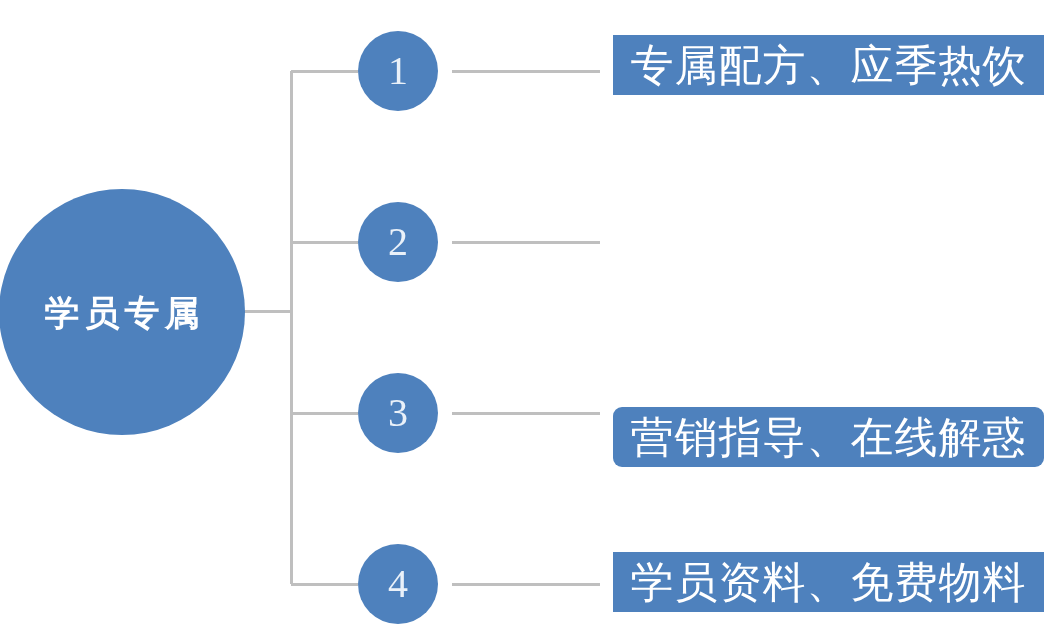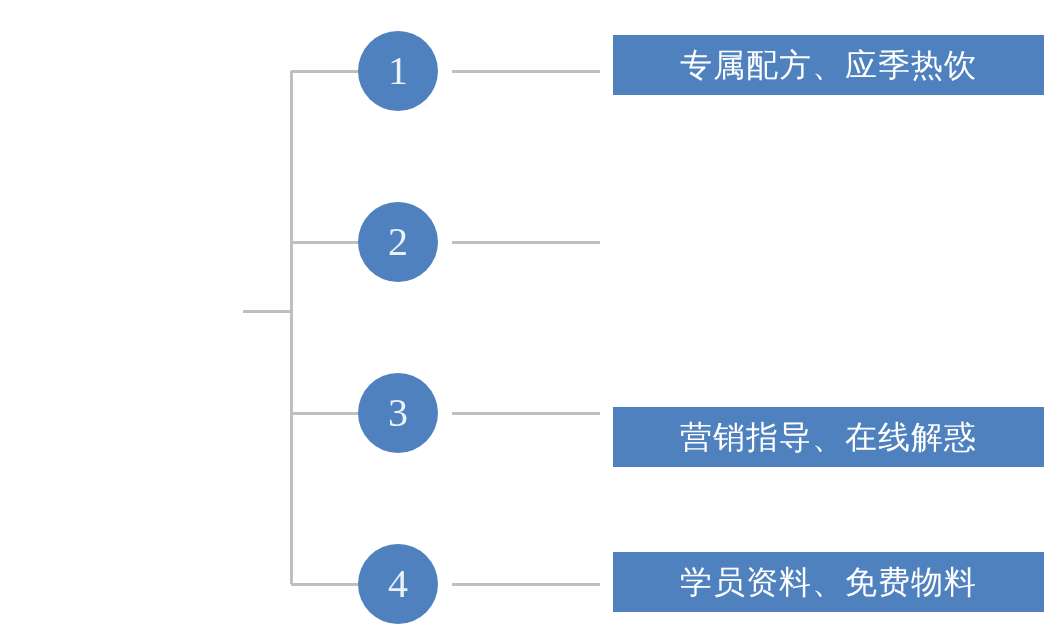--- a/index.html
+++ b/index.html
@@ -74,21 +74,21 @@
     width: 431px;
     height: 60px;
     background: #4E81BD;
     display: flex;
     align-items: center;
     justify-content: center;
     z-index: 2;
   }
   .bar-label {
     color: #ffffff;
-    font-size: 32px;
+    font-size: 43px;
     font-weight: normal;
     letter-spacing: 1px;
     line-height: 1;
     white-space: nowrap;
     font-family: "Liberation Sans", "DejaVu Sans", sans-serif;
   }
 </style>
 </head>
 <body>
 
@@ -106,36 +106,39 @@
       <line x1="291" y1="413" x2="358" y2="413"></line>
       <line x1="291" y1="584" x2="358" y2="584"></line>
 
       <line x1="452" y1="71" x2="600" y2="71"></line>
       <line x1="452" y1="242" x2="600" y2="242"></line>
       <line x1="452" y1="413" x2="600" y2="413"></line>
       <line x1="452" y1="584" x2="600" y2="584"></line>
     </g>
   </svg>
 
+  <div class="hub-circle">
+    <span class="hub-label">学员专属</span>
+  </div>
 
   <div class="node-circle" style="left:358px; top:31px;">
     <span class="node-number">1</span>
   </div>
   <div class="text-bar" style="top:35px;">
     <span class="bar-label">专属配方、应季热饮</span>
   </div>
 
   <div class="node-circle" style="left:358px; top:202px;">
     <span class="node-number">2</span>
   </div>
 
   <div class="node-circle" style="left:358px; top:373px;">
     <span class="node-number">3</span>
   </div>
-  <div class="text-bar" style="top:407px;">
+  <div class="text-bar" style="top:407px;border-radius:9px;">
     <span class="bar-label">营销指导、在线解惑</span>
   </div>
 
   <div class="node-circle" style="left:358px; top:544px;">
     <span class="node-number">4</span>
   </div>
   <div class="text-bar" style="top:552px;">
     <span class="bar-label">学员资料、免费物料</span>
   </div>
 

